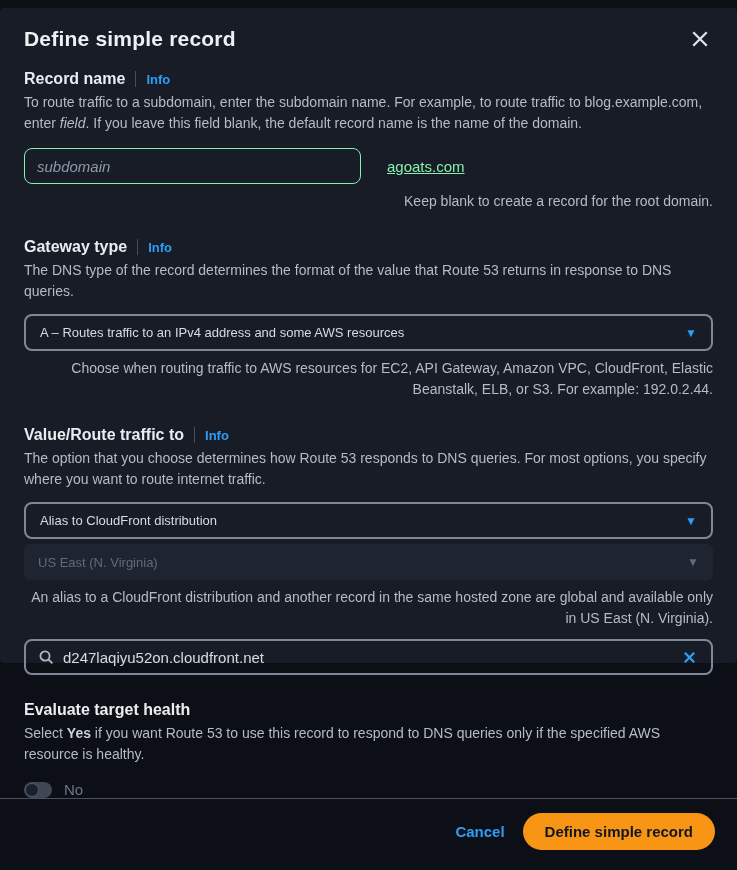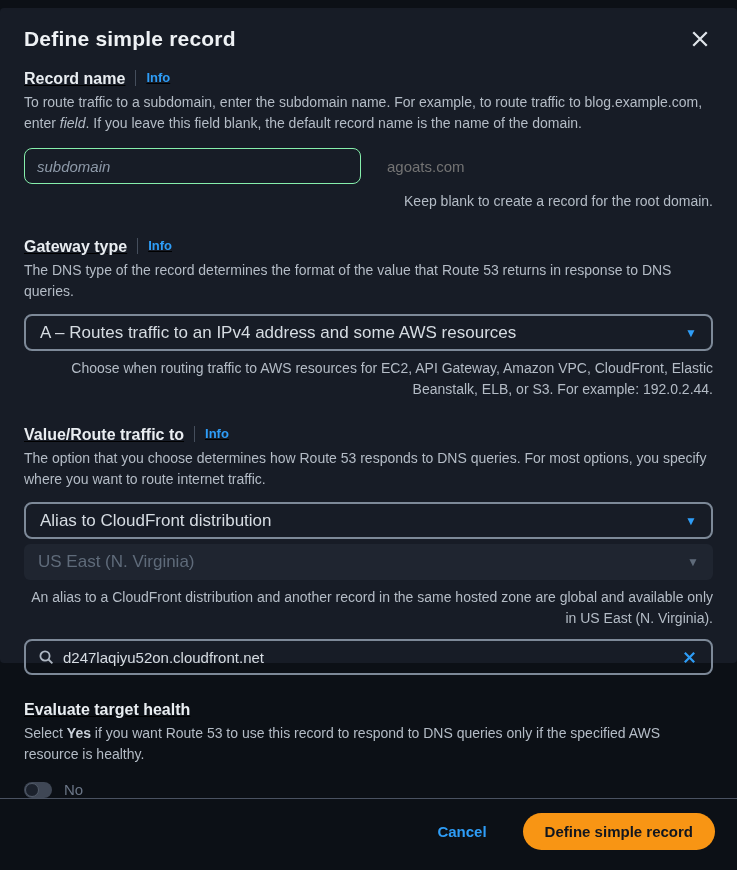--- a/index.html
+++ b/index.html
@@ -39,21 +39,21 @@
     align-items: center;
   }
   .modal-body {
     flex: 1;
     padding: 0 24px;
   }
   .form-section { margin-top: 26px; }
   .form-section.first { margin-top: 12px; }
   .label-row {
     display: flex;
-    text-decoration: underline;
+    align-items: center;
   }
   .field-label {
     color: #e9edf1;
     font-size: 16px;
     font-weight: bold;
   }
   .label-divider {
     width: 1px;
     height: 16px;
     background: #454e5c;
@@ -89,39 +89,40 @@
     border-radius: 8px;
     padding: 0 12px;
     color: #d6dce2;
     font-size: 15px;
     font-family: "Liberation Sans", sans-serif;
     outline: none;
   }
   .text-input::placeholder { color: #8d99a8; font-style: italic; }
   .domain-suffix {
     margin-left: 26px;
-    color: #737373;
-    font-size: 15px;
+    color: #86efac;
+    font-size: 15px;
+    text-decoration: underline;
   }
 
   .select-box {
     margin-top: 12px;
     height: 37px;
     border: 2px solid #7d8998;
     border-radius: 8px;
     display: flex;
     align-items: center;
     justify-content: space-between;
     padding: 0 14px;
     cursor: pointer;
     background: transparent;
   }
   .select-box .select-text {
     color: #d6dce2;
-    font-size: 17px;
+    font-size: 13px;
   }
   .caret {
     font-size: 12px;
     color: #2e9df7;
     line-height: 1;
   }
   .select-box.disabled {
     border: none;
     background: #1f2530;
     margin-top: 5px;
@@ -189,21 +190,21 @@
     color: #6b7687;
     font-size: 15px;
   }
 
   .modal-footer {
     border-top: 1px solid #4a5261;
     display: flex;
     align-items: center;
     justify-content: flex-end;
     padding: 14px 22px 18px 24px;
-    gap: 36px;
+    gap: 18px;
   }
   .cancel-link {
     background: none;
     border: none;
     color: #2e9df7;
     font-size: 15px;
     font-weight: bold;
     cursor: pointer;
     font-family: "Liberation Sans", sans-serif;
   }

